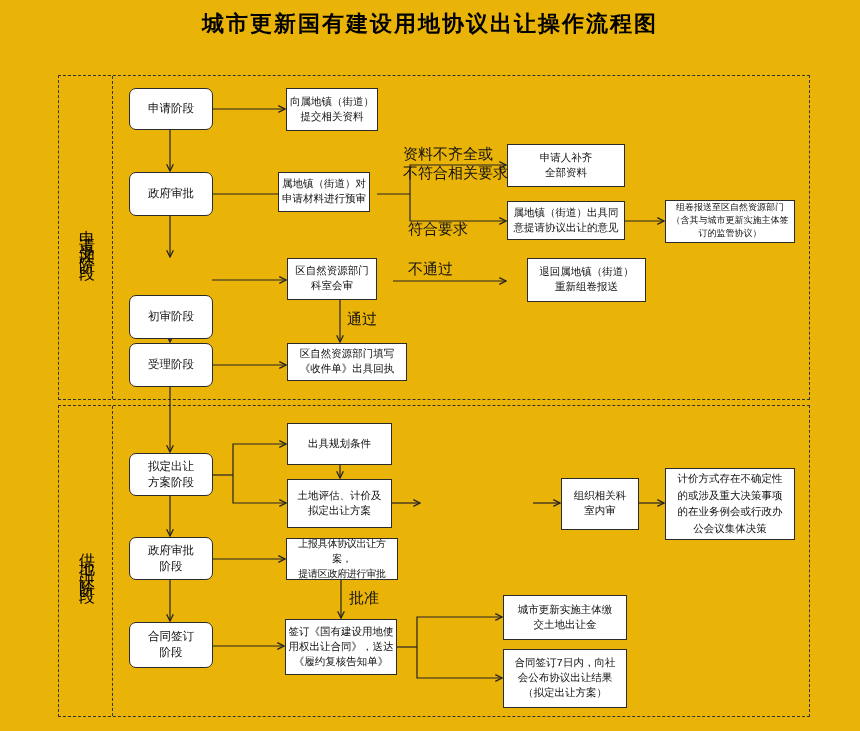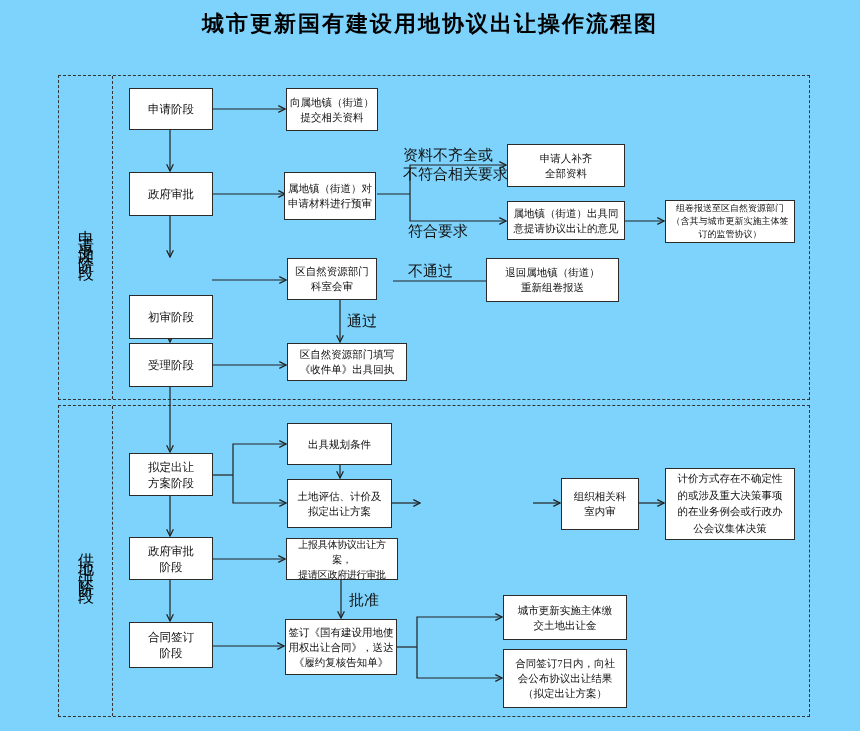--- a/index.html
+++ b/index.html
@@ -1,34 +1,34 @@
 <!DOCTYPE html>
 <html><head>
 <meta charset="utf-8">
 <style>
   html,body { margin:0; padding:0; background:#ffffff; }
   body { font-family:"Liberation Serif","DejaVu Serif",serif; color:#111; }
-  .canvas { position:relative; width:860px; height:731px; background:#7dd3fc; overflow:hidden; }
+  .canvas { position:relative; width:860px; height:731px; background:#eab308; overflow:hidden;font-family:Liberation Mono, monospace; }
 
   .title { position:absolute; top:9px; left:0; width:100%; text-align:center;
            font-size:22px; font-weight:bold; letter-spacing:2px; color:#000; }
 
   .phase { position:absolute; border:1.4px dashed #333; box-sizing:border-box; background:transparent; }
   .phase-divider { position:absolute; top:0; bottom:0; left:53px; width:0; border-left:1.4px dashed #333; }
   .phase-label { position:absolute; left:0; top:0; bottom:0; width:53px;
                  display:flex; align-items:center; justify-content:center;
                  writing-mode:vertical-rl; text-orientation:upright;
                  font-size:16px; letter-spacing:7px; color:#000; }
 
   svg.connectors { position:absolute; left:0; top:0; }
 
   .node { position:absolute; box-sizing:border-box; border:1px solid #2b2b2b; background:#fff;
           display:flex; align-items:center; justify-content:center; text-align:center;
           white-space:pre-line; font-size:10.5px; line-height:15px; padding:1px 2px; color:#111; }
-  .node.stage { font-size:11.5px; line-height:16px; }
+  .node.stage { font-size:11.5px; line-height:16px;border-radius:7px; }
   .node.small { font-size:9px; line-height:13px; }
   .node.wide4 { line-height:16.5px; }
   .node.tight { font-size:10px; letter-spacing:-0.3px; }
 
   .edge-label { position:absolute; font-size:15px; line-height:14px; color:#111;
                 text-align:left; white-space:pre-line; }
   .edge-label.split { line-height:19px; }
 </style>
 </head>
 <body>
@@ -83,33 +83,33 @@
       <path d="M397 647 H417"></path>
       <path d="M417 647 V617 H502" marker-end="url(#arrow)"></path>
       <path d="M417 647 V678 H502" marker-end="url(#arrow)"></path>
     </g>
   </svg>
 
   <div class="node stage" style="left:129px; top:88px; width:84px; height:42px;">申请阶段</div>
   <div class="node" style="left:286px; top:88px; width:92px; height:43px;">向属地镇（街道）
 提交相关资料</div>
   <div class="node stage" style="left:129px; top:172px; width:84px; height:44px;">政府审批</div>
-  <div class="node" style="left:284px; top:172px; width:92px; height:48px;">属地镇（街道）对
+  <div class="node" style="left:278px; top:172px; width:92px; height:40px;">属地镇（街道）对
 申请材料进行预审</div>
   <div class="node" style="left:507px; top:144px; width:118px; height:43px;">申请人补齐
 全部资料</div>
   <div class="node" style="left:507px; top:201px; width:118px; height:39px;">属地镇（街道）出具同
 意提请协议出让的意见</div>
   <div class="node small" style="left:665px; top:200px; width:130px; height:43px;">组卷报送至区自然资源部门
 （含其与城市更新实施主体签
 订的监管协议）</div>
   <div class="node stage" style="left:129px; top:258px; width:84px; height:44px;margin-top:37px;">初审阶段</div>
   <div class="node" style="left:287px; top:258px; width:90px; height:42px;">区自然资源部门
 科室会审</div>
-  <div class="node" style="left:486px; top:258px; width:133px; height:44px;">退回属地镇（街道）
+  <div class="node" style="left:527px; top:258px; width:119px; height:44px;">退回属地镇（街道）
 重新组卷报送</div>
   <div class="node stage" style="left:129px; top:343px; width:84px; height:44px;">受理阶段</div>
   <div class="node" style="left:287px; top:343px; width:120px; height:38px;">区自然资源部门填写
 《收件单》出具回执</div>
 
   <div class="node stage" style="left:129px; top:453px; width:84px; height:43px;">拟定出让
 方案阶段</div>
   <div class="node" style="left:287px; top:423px; width:105px; height:42px;">出具规划条件</div>
   <div class="node" style="left:287px; top:479px; width:105px; height:49px;">土地评估、计价及
 拟定出让方案</div>

